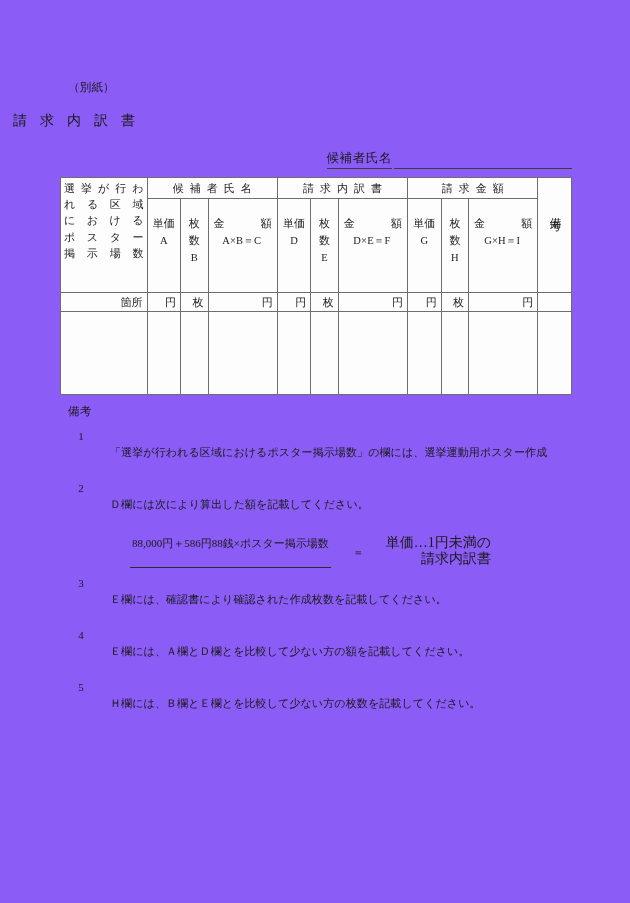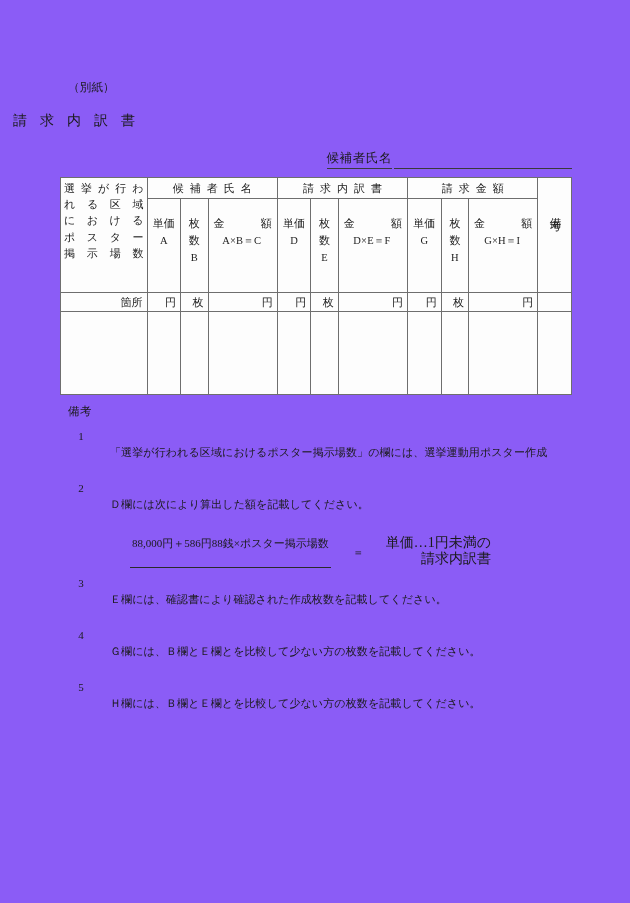--- a/index.html
+++ b/index.html
@@ -420,21 +420,21 @@
     <div class="note">
       <div class="note-num">3</div>
       <div class="note-body">
         <p>Ｅ欄には、確認書により確認された作成枚数を記載してください。</p>
       </div>
     </div>
 
     <div class="note">
       <div class="note-num">4</div>
       <div class="note-body">
-        <p>Ｇ欄には、Ｂ欄とＥ欄とを比較して少ない方の枚数を記載してください。</p>
+        <p>Ｅ欄には、Ａ欄とＤ欄とを比較して少ない方の額を記載してください。</p>
       </div>
     </div>
 
     <div class="note">
       <div class="note-num">5</div>
       <div class="note-body">
         <p>Ｈ欄には、Ｂ欄とＥ欄とを比較して少ない方の枚数を記載してください。</p>
       </div>
     </div>
   </div>

